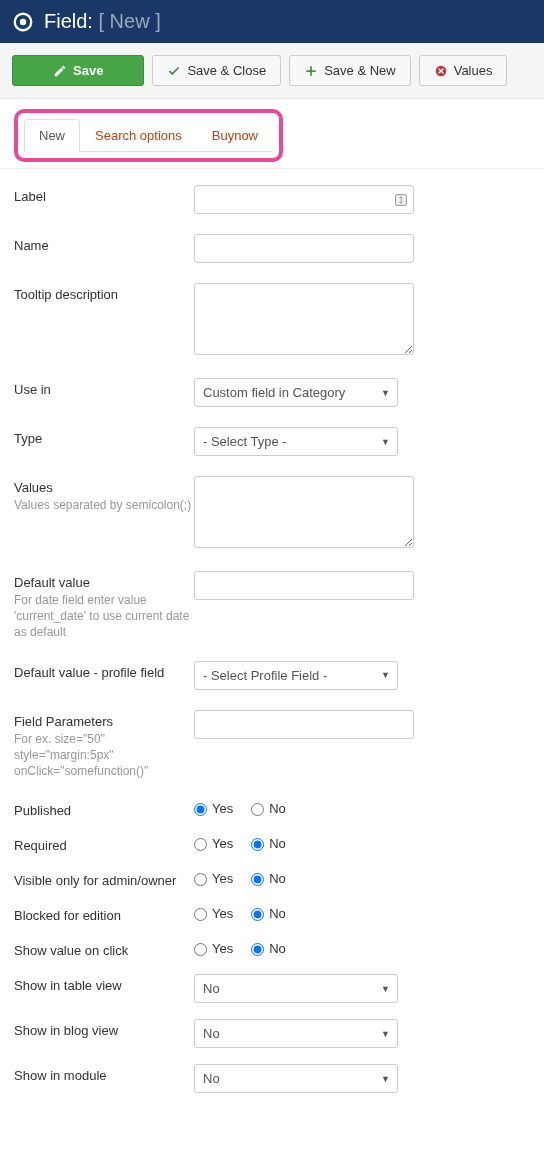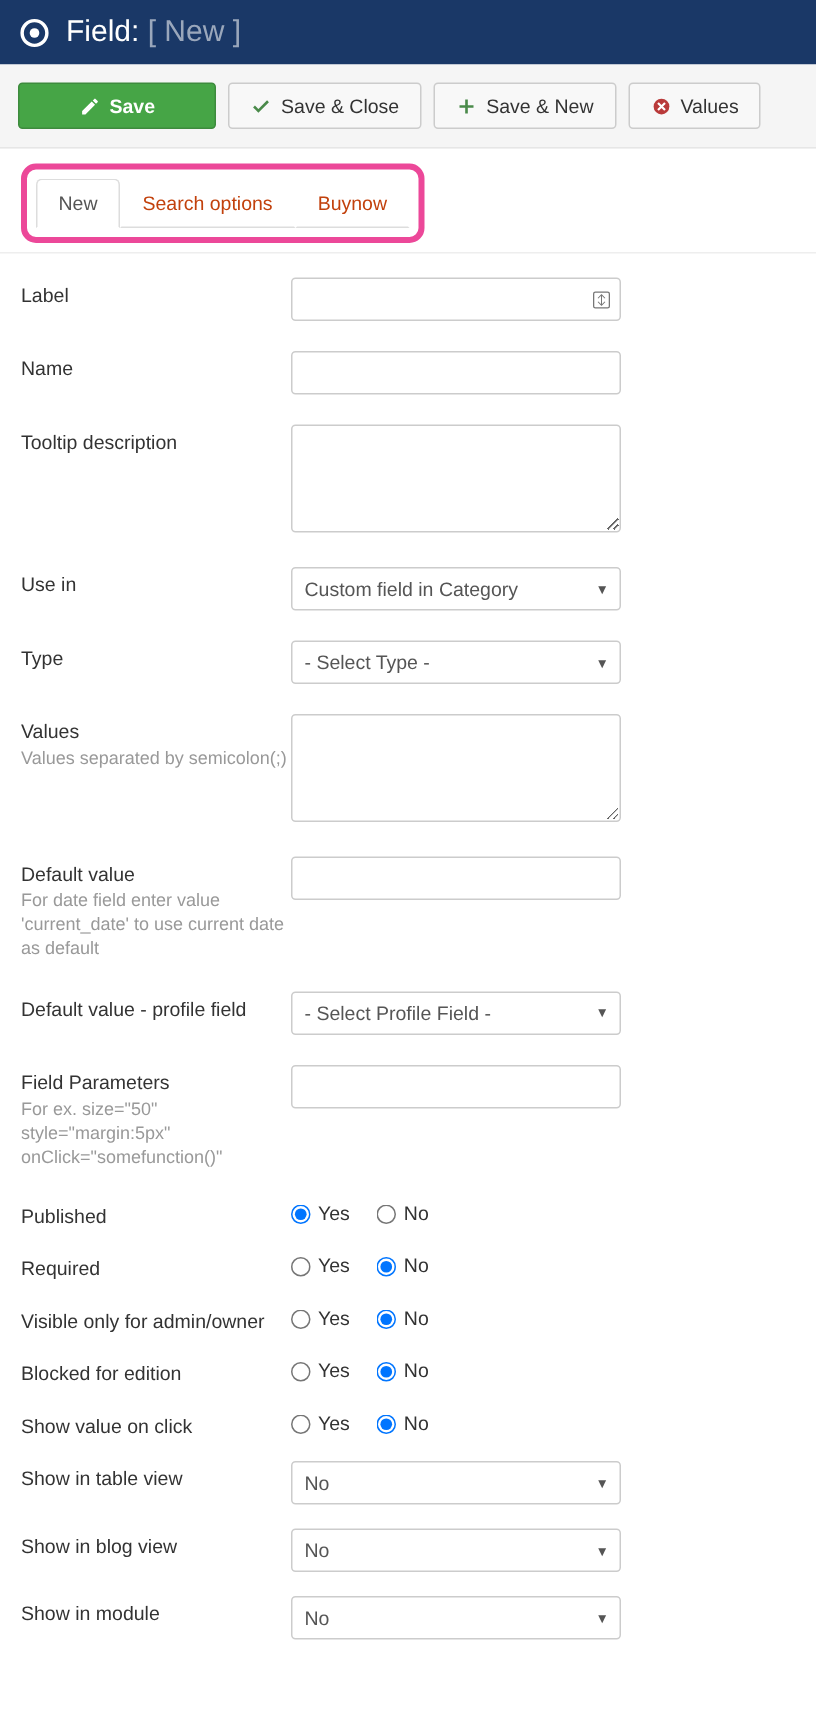--- a/index.html
+++ b/index.html
@@ -135,21 +135,21 @@
   .select {
     appearance: none;
     -webkit-appearance: none;
     background: #fff;
     padding-right: 24px;
     position: relative;
   }
   .select-wrap {
     position: relative;
     display: inline-block;
-    width: 220px;
+    width: 204px;
   }
   .select-wrap::after {
     content: "▼";
     font-size: 9px;
     color: #555;
     position: absolute;
     right: 8px; top: 50%; transform: translateY(-50%);
     pointer-events: none;
   }
   .select { width: 100%; }

